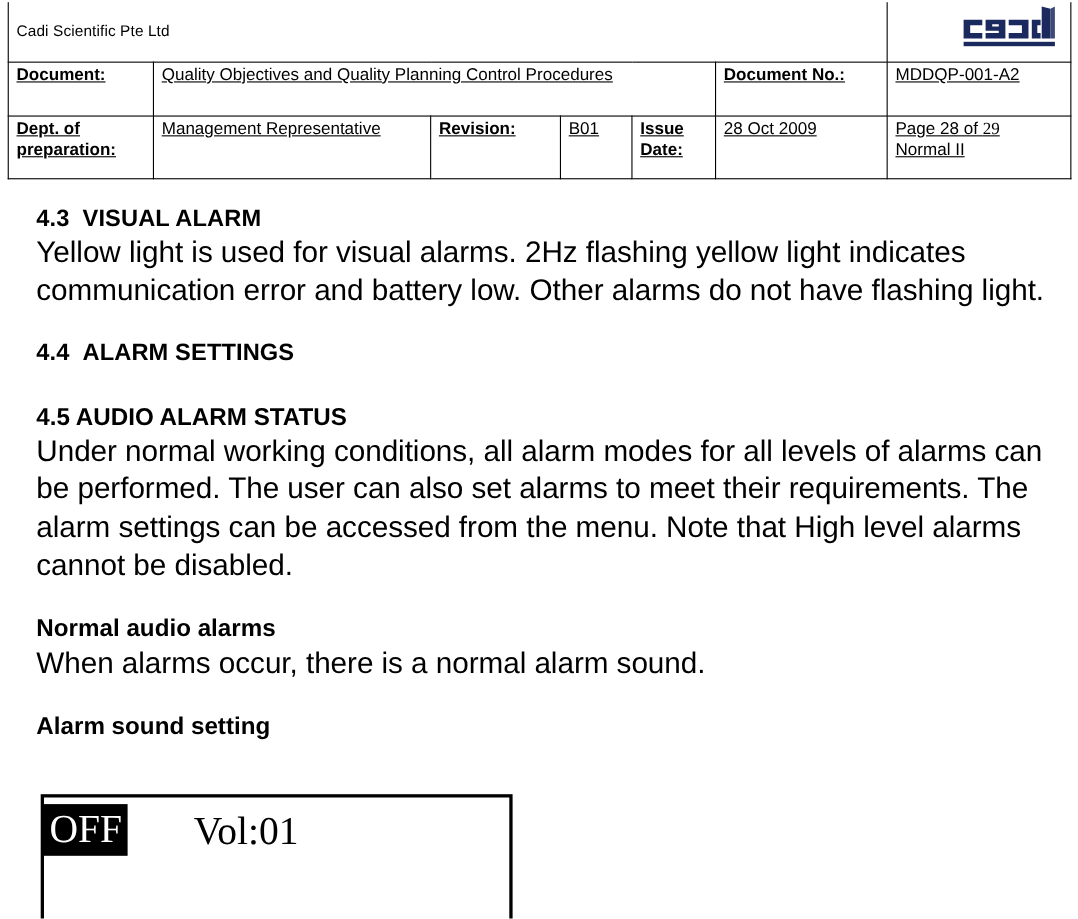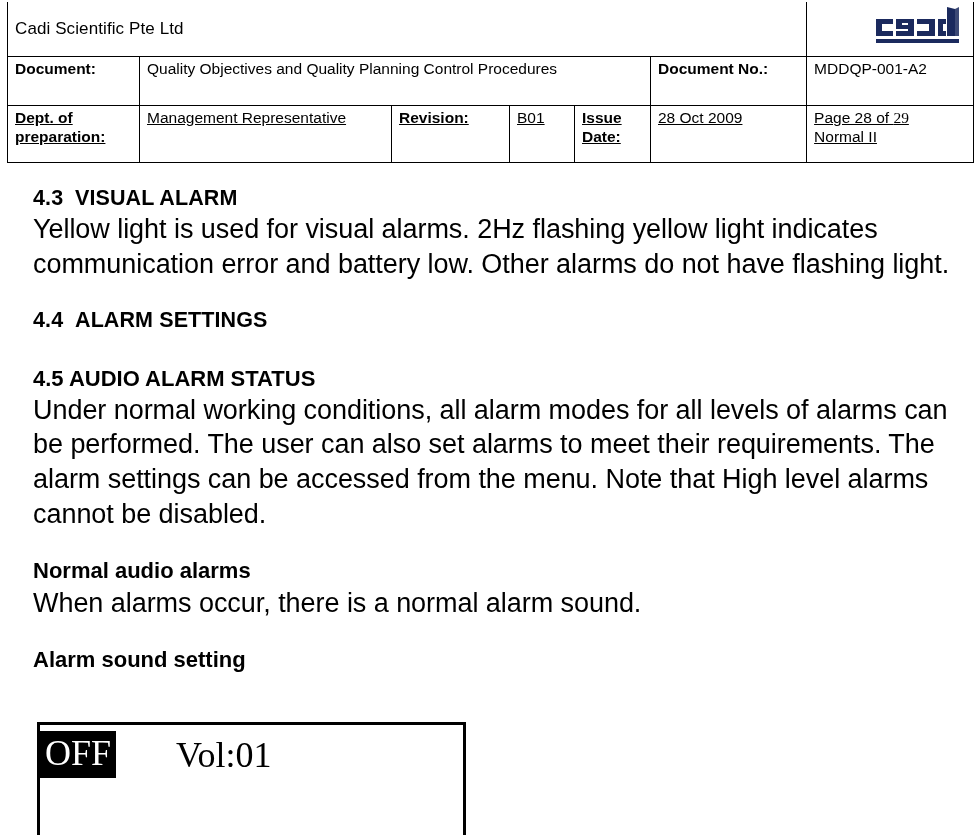--- a/index.html
+++ b/index.html
@@ -31,34 +31,34 @@
     vertical-align: top;
     font-size: 15.5px;
     line-height: 1.22;
   }
   .doc-header tr.company-row td {
     border-top: none;
     height: 48px;
     vertical-align: middle;
   }
   .company-name {
-    font-size: 17px;
+    font-size: 14px;
     letter-spacing: 0.1px;
   }
   .logo-cell {
     text-align: right;
     padding-right: 8px !important;
     vertical-align: middle;
   }
   .cadi-logo {
     display: inline-block;
     line-height: 0;
   }
   .lbl { font-weight: bold; }
-  .row2 td { height: 42px; }
+  .row2 td { height: 42px; text-decoration: underline; }
   .row3 td { height: 50px; text-decoration: underline; }
   .pagenum-alt {
     font-family: "Liberation Serif", serif;
     font-size: 15.5px;
   }
 
   
   .body-wrap {
     position: absolute;
     left: 33px;

